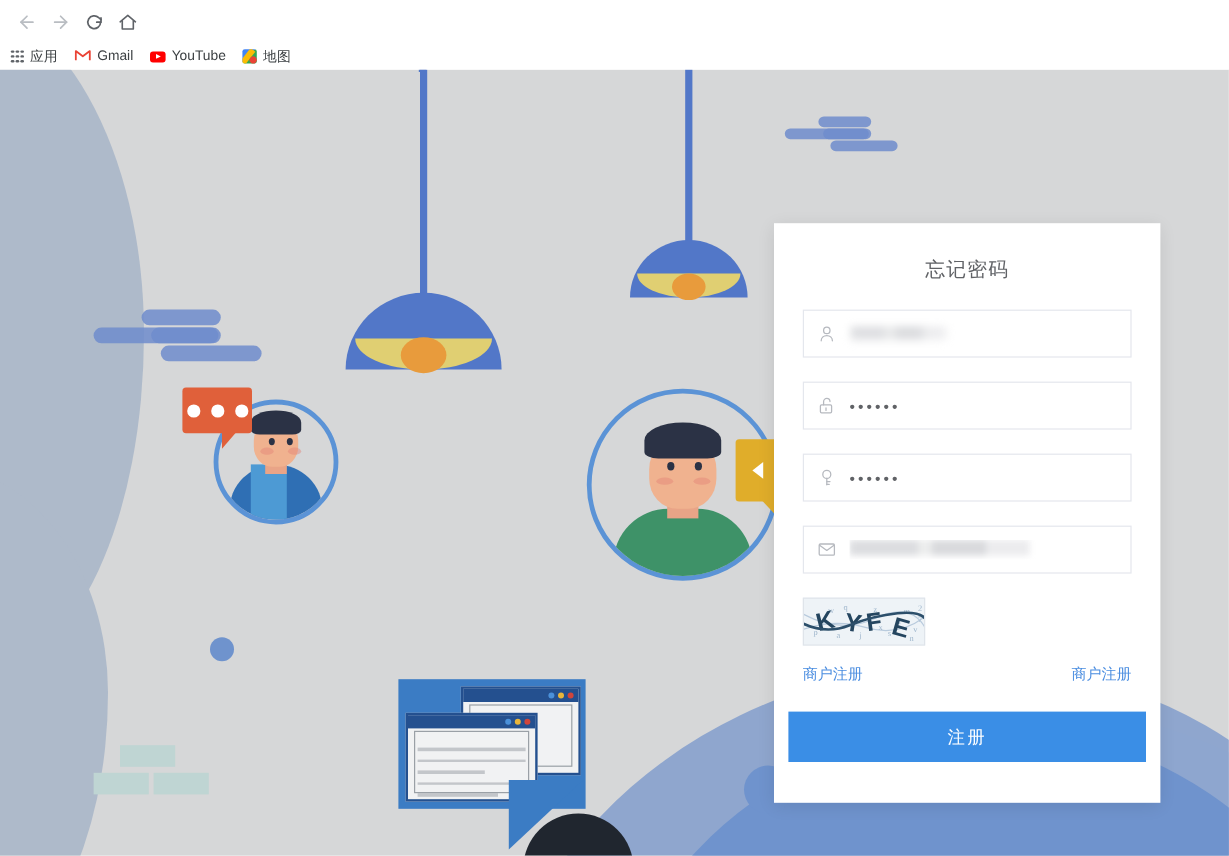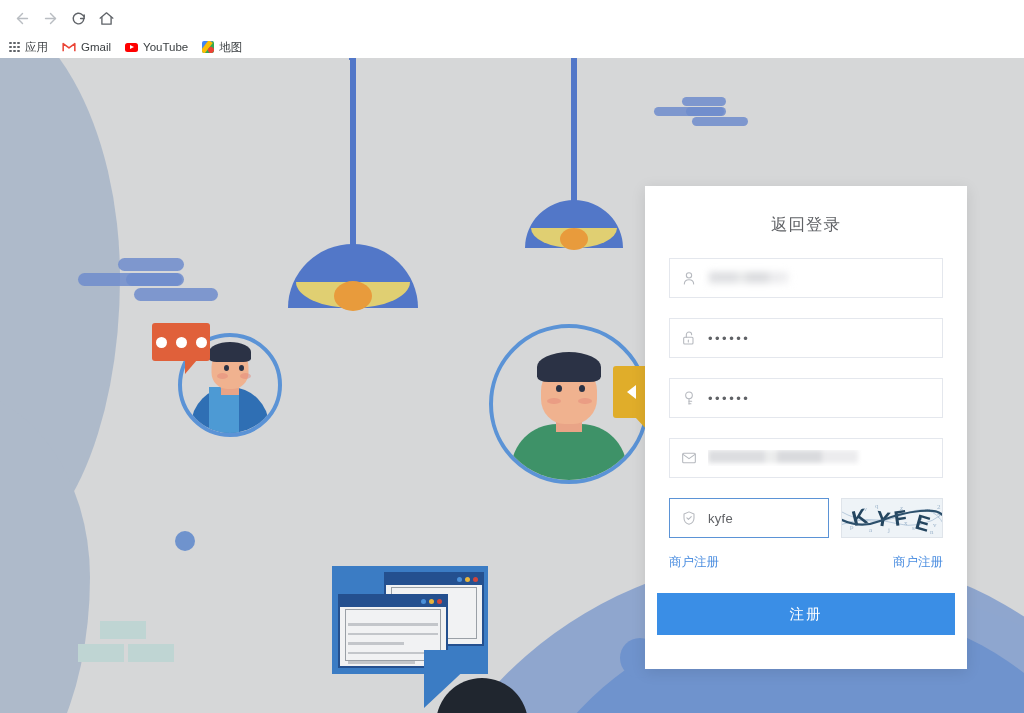--- a/index.html
+++ b/index.html
@@ -425,21 +425,21 @@
   <div class="dark-head" style="left:436px; top:620px; width:92px; height:92px;"></div>
 
   <div class="dot-circle" style="left:175px; top:473px; width:20px; height:20px; background:#6f93cd;"></div>
   <div class="dot-circle" style="left:620px; top:580px; width:40px; height:40px; background:#6f93cd;"></div>
   <div class="brick" style="left:100px; top:563px; width:46px; height:18px;"></div>
   <div class="brick" style="left:78px; top:586px; width:46px; height:18px;"></div>
   <div class="brick" style="left:128px; top:586px; width:46px; height:18px;"></div>
 
   <div class="card">
 
-    <div class="card-title">返回登录</div>
+    <div class="card-title">忘记密码</div>
 
     <div class="fields">
 
       <div class="field">
         <div class="fic">
           <svg width="16" height="16" viewBox="0 0 24 24" fill="none" stroke="currentColor" stroke-width="1.6" stroke-linecap="round" stroke-linejoin="round">
               <circle cx="12" cy="8" r="4"></circle>
               <path d="M5 21c0-4 3.2-6.5 7-6.5s7 2.5 7 6.5"></path>
             </svg>
         </div>
@@ -473,29 +473,20 @@
         <div class="fic">
           <svg width="16" height="16" viewBox="0 0 24 24" fill="none" stroke="currentColor" stroke-width="1.6" stroke-linecap="round" stroke-linejoin="round">
               <rect x="2.5" y="5" width="19" height="14" rx="1.5"></rect>
               <path d="M3 6.5 12 13l9-6.5"></path>
             </svg>
         </div>
         <div class="fval" placeholder="请输入邮箱"><span class="redacted"></span></div>
       </div>
 
       <div class="captcha-row">
-        <div class="field captcha">
-          <div class="fic">
-            <svg width="16" height="16" viewBox="0 0 24 24" fill="none" stroke="currentColor" stroke-width="1.6" stroke-linecap="round" stroke-linejoin="round">
-                <path d="M12 2.8 4.5 6v6c0 5 3.2 8.2 7.5 9.3 4.3-1.1 7.5-4.3 7.5-9.3V6L12 2.8z"></path>
-                <polyline points="8.8 11.8 11.2 14.2 15.4 9.8"></polyline>
-              </svg>
-          </div>
-          <div class="fval" placeholder="验证码">kyfe</div>
-        </div>
 
         <div class="captcha-img">
           <svg width="100" height="38" viewBox="0 0 100 38" style="display:block">
             <rect width="100" height="38" fill="#eef3f7"></rect>
             <g stroke="#b9cbdd" stroke-width="1" fill="none">
               <path d="M-2 26 Q 25 16 52 24 T 102 14"></path>
               <path d="M-2 12 Q 30 30 60 16 T 102 26"></path>
             </g>
             <g fill="#9fb6cc" font-family="'Liberation Serif', serif" font-size="7">
               <text x="8" y="30">p</text>

